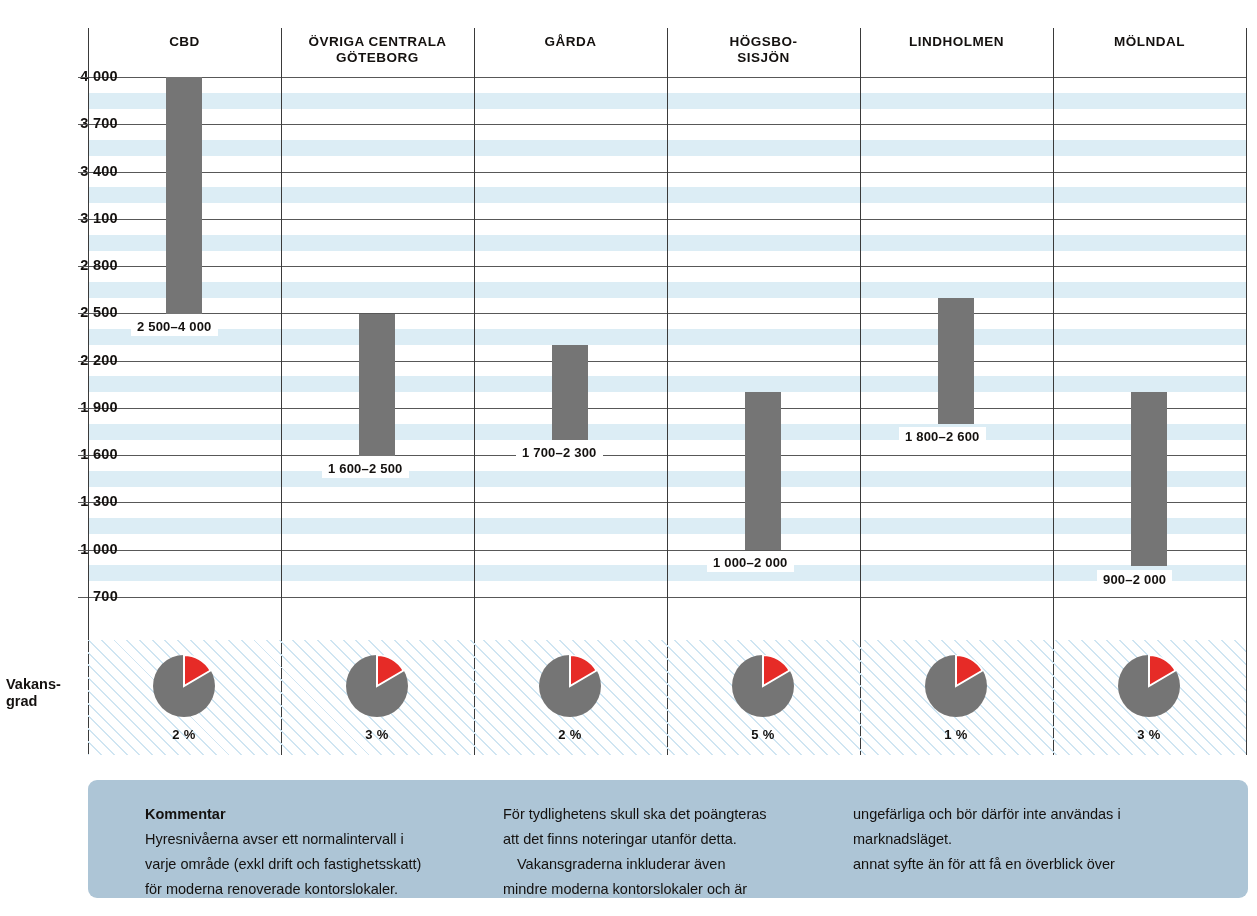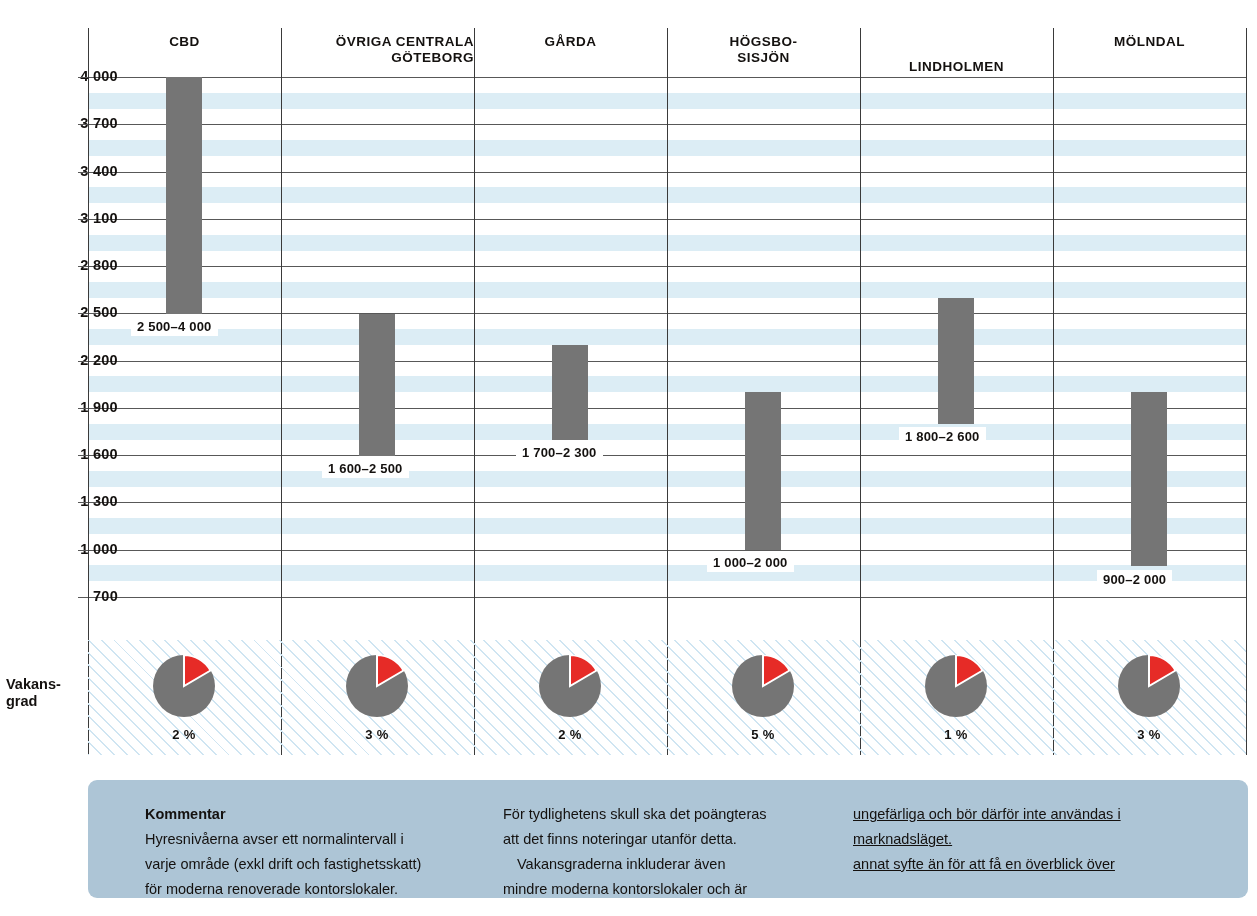--- a/index.html
+++ b/index.html
@@ -86,44 +86,44 @@
     background:#adc5d6;border-radius:9px;
   }
   .ccol{
     position:absolute;top:22px;
     font-size:14.5px;line-height:25px;color:#14110f;
   }
   .ctitle{font-weight:bold;}
   .cind{text-indent:14px;}
   .ccol.c1{left:57px;width:370px;}
   .ccol.c2{left:415px;width:350px;}
-  .ccol.c3{left:765px;width:360px;text-decoration:underline;}
+  .ccol.c3{left:765px;width:360px;}
 </style>
 </head>
 <body>
 
 <div id="stage">
 
   <div class="col-header" style="left:88px;top:34px;width:193px;">
     <div>CBD</div>
     <div></div>
   </div>
-  <div class="col-header" style="left:281px;top:34px;width:193px;text-align:right;">
+  <div class="col-header" style="left:281px;top:34px;width:193px;">
     <div>ÖVRIGA CENTRALA</div>
     <div>GÖTEBORG</div>
   </div>
   <div class="col-header" style="left:474px;top:34px;width:193px;">
     <div>GÅRDA</div>
     <div></div>
   </div>
   <div class="col-header" style="left:667px;top:34px;width:193px;">
     <div>HÖGSBO-</div>
     <div>SISJÖN</div>
   </div>
-  <div class="col-header" style="left:860px;top:34px;width:193px;margin-top:25px;">
+  <div class="col-header" style="left:860px;top:34px;width:193px;">
     <div>LINDHOLMEN</div>
     <div></div>
   </div>
   <div class="col-header" style="left:1053px;top:34px;width:193px;">
     <div>MÖLNDAL</div>
     <div></div>
   </div>
 
   <div class="plot">
     <div class="bandwrap">

